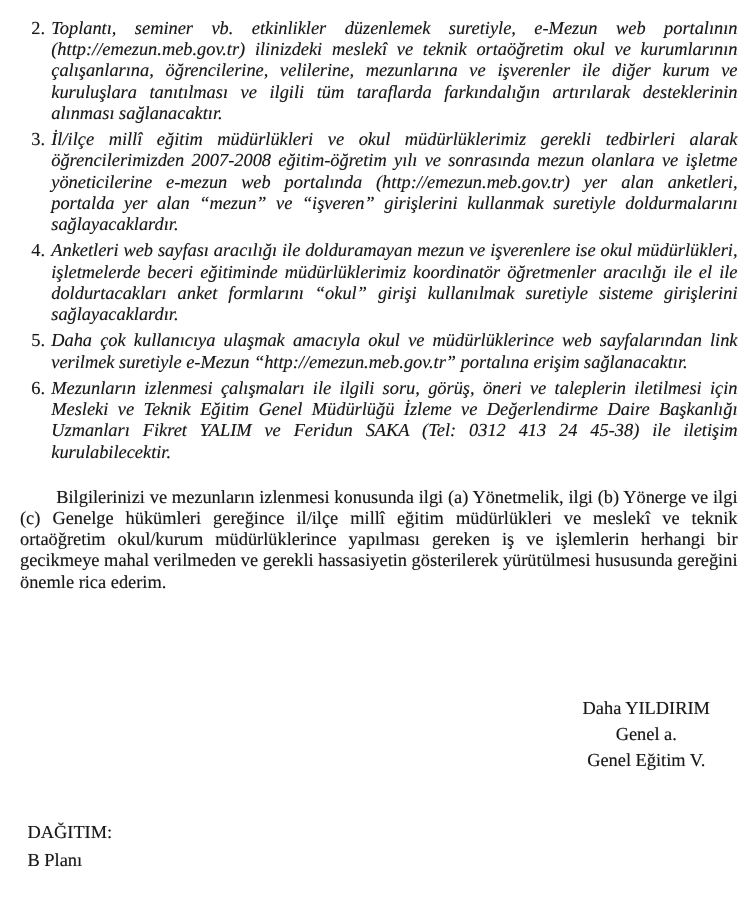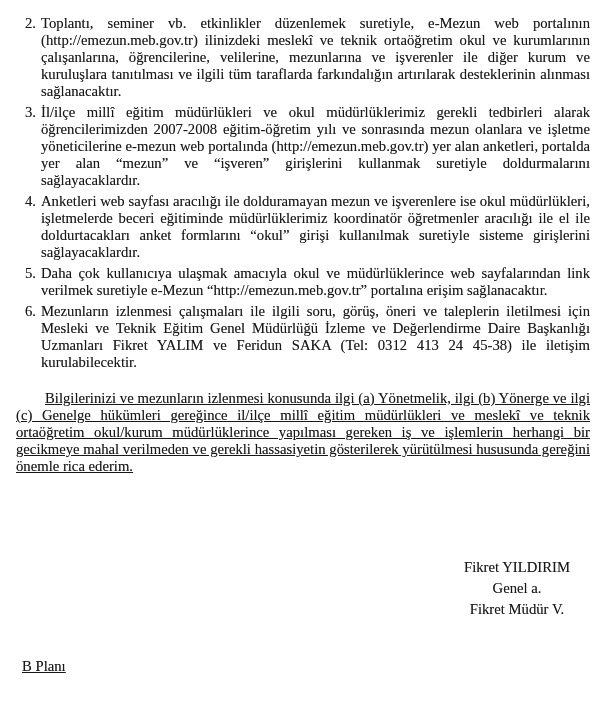--- a/index.html
+++ b/index.html
@@ -29,40 +29,39 @@
     display: flex;
     margin: 0 0 4px 9px;
   }
   .list-item .num {
     flex: 0 0 16px;
     text-align: left;
   }
   .list-item .itext {
     flex: 1;
     text-align: justify;
+    font-style: italic;
   }
   .closing {
     margin: 19px 0 0 0;
     text-align: justify;
     text-indent: 29px;
-    text-decoration: underline;
   }
   .signature {
     width: 160px;
     margin: 82px -7px 0 auto;
     text-align: center;
     line-height: 21px;
   }
   .distribution {
     margin: 36px 0 0 6px;
     line-height: 21px;
   }
   .distribution .dist-value {
-    margin-top: 18px;
-    text-decoration: underline;
+    margin-top: 2px;
   }
 </style>
 </head>
 <body>
 
 <div class="page">
 
   <div class="doc-list">
 
     <div class="list-item">
@@ -88,22 +87,23 @@
     <div class="list-item">
       <span class="num">6.</span>
       <span class="itext">Mezunların izlenmesi çalışmaları ile ilgili soru, görüş, öneri ve taleplerin iletilmesi için Mesleki ve Teknik Eğitim Genel Müdürlüğü İzleme ve Değerlendirme Daire Başkanlığı Uzmanları Fikret YALIM ve Feridun SAKA (Tel: 0312 413 24 45-38) ile iletişim kurulabilecektir.</span>
     </div>
 
   </div>
 
   <p class="closing">Bilgilerinizi ve mezunların izlenmesi konusunda ilgi (a) Yönetmelik, ilgi (b) Yönerge ve ilgi (c) Genelge hükümleri gereğince il/ilçe millî eğitim müdürlükleri ve meslekî ve teknik ortaöğretim okul/kurum müdürlüklerince yapılması gereken iş ve işlemlerin herhangi bir gecikmeye mahal verilmeden ve gerekli hassasiyetin gösterilerek yürütülmesi hususunda gereğini önemle rica ederim.</p>
 
   <div class="signature">
-    <div>Fikret YILDIRIM</div>
+    <div>Daha YILDIRIM</div>
     <div>Genel a.</div>
-    <div>Fikret Müdür V.</div>
+    <div>Genel Eğitim V.</div>
   </div>
 
   <div class="distribution">
+    <div class="dist-label">DAĞITIM:</div>
     <div class="dist-value">B Planı</div>
   </div>
 
 </div>
 
 </body></html>

